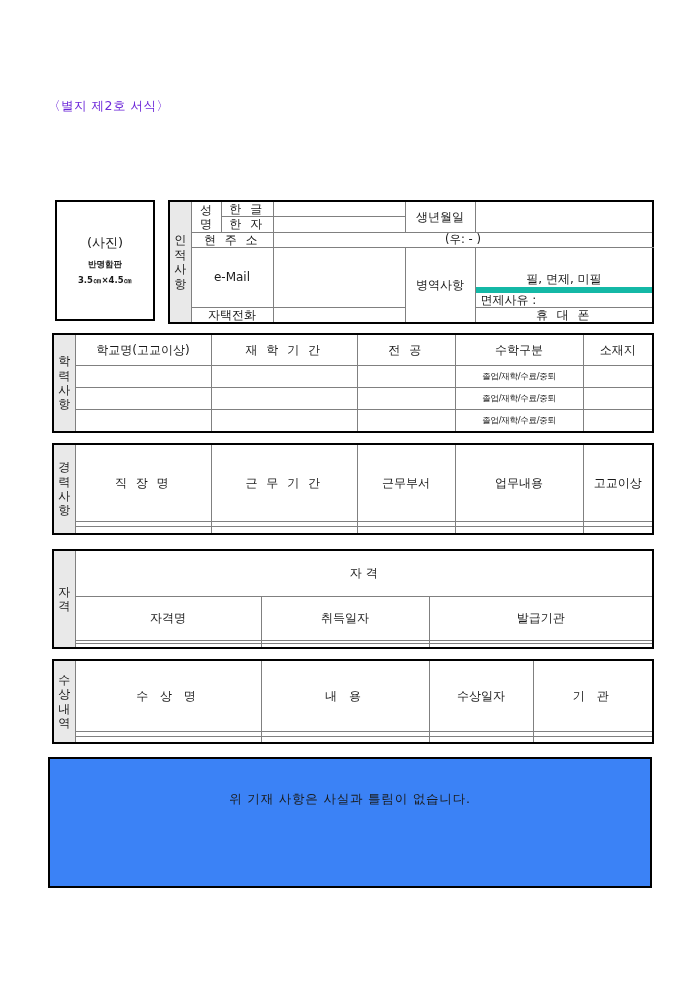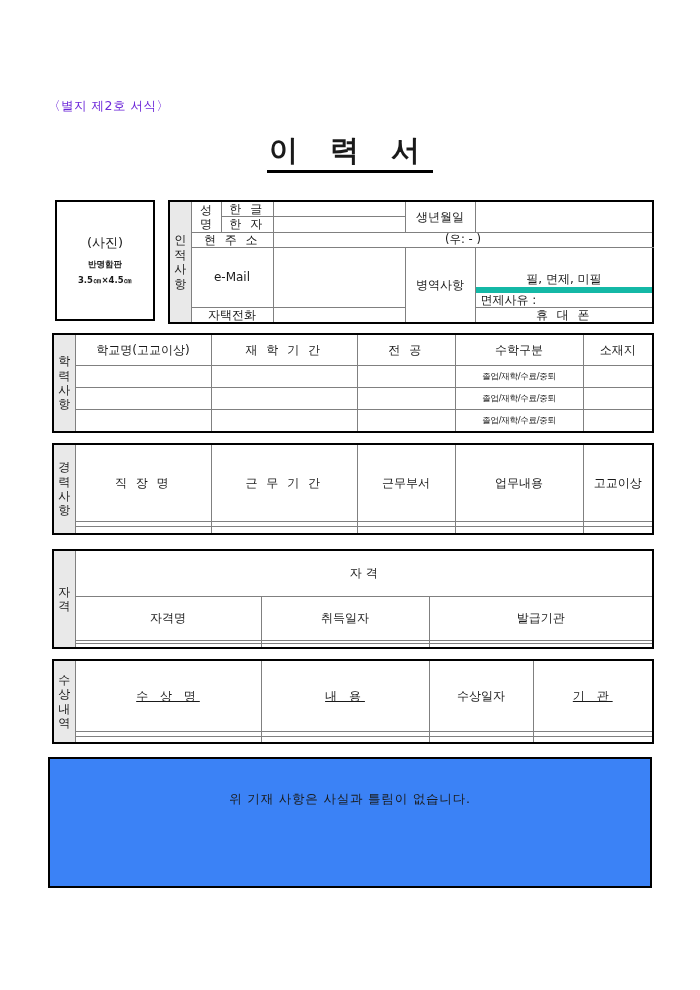--- a/index.html
+++ b/index.html
@@ -68,21 +68,21 @@
     letter-spacing: 0px;
     padding: 2px 1px;
     line-height: 1.45;
     word-break: break-all;
     white-space: normal;
   }
   .vlabel span { display: block; }
 
   .lbl { font-size: 12px; white-space: nowrap; }
   .sp1 { letter-spacing: 2.5px; }
-  .sp2 { letter-spacing: 4px; text-decoration: underline; }
+  .sp2 { letter-spacing: 4px; }
   .lft { text-align: left; padding-left: 7px; }
   .sml { font-size: 8.5px; font-weight: normal; letter-spacing: -0.3px; }
 
   
   .photo-box {
     position: absolute;
     left: 55px; top: 200px;
     width: 100px; height: 121px;
     border: 2px solid #000;
     background: #fff;
@@ -120,23 +120,20 @@
   .decl-3 .gap2 { display: inline-block; width: 68px; }
   .decl-3 .indent { display: inline-block; width: 52px; }
 </style>
 </head>
 <body>
 
 <div class="page">
 
   <div class="form-code">〈별지 제2호 서식〉</div>
 
-  <div class="doc-title-wrap">
-    <span class="doc-title">이 력 서</span>
-  </div>
 
   <div class="photo-box">
     <div class="photo-main">(사진)</div>
     <div class="photo-sub">반명함판</div>
     <div class="photo-dim">3.5㎝×4.5㎝</div>
   </div>
 
   <table class="tbl" style="left:168px; top:200px; width:484px; height:121px;">
     <colgroup>
       <col style="width:22px">

